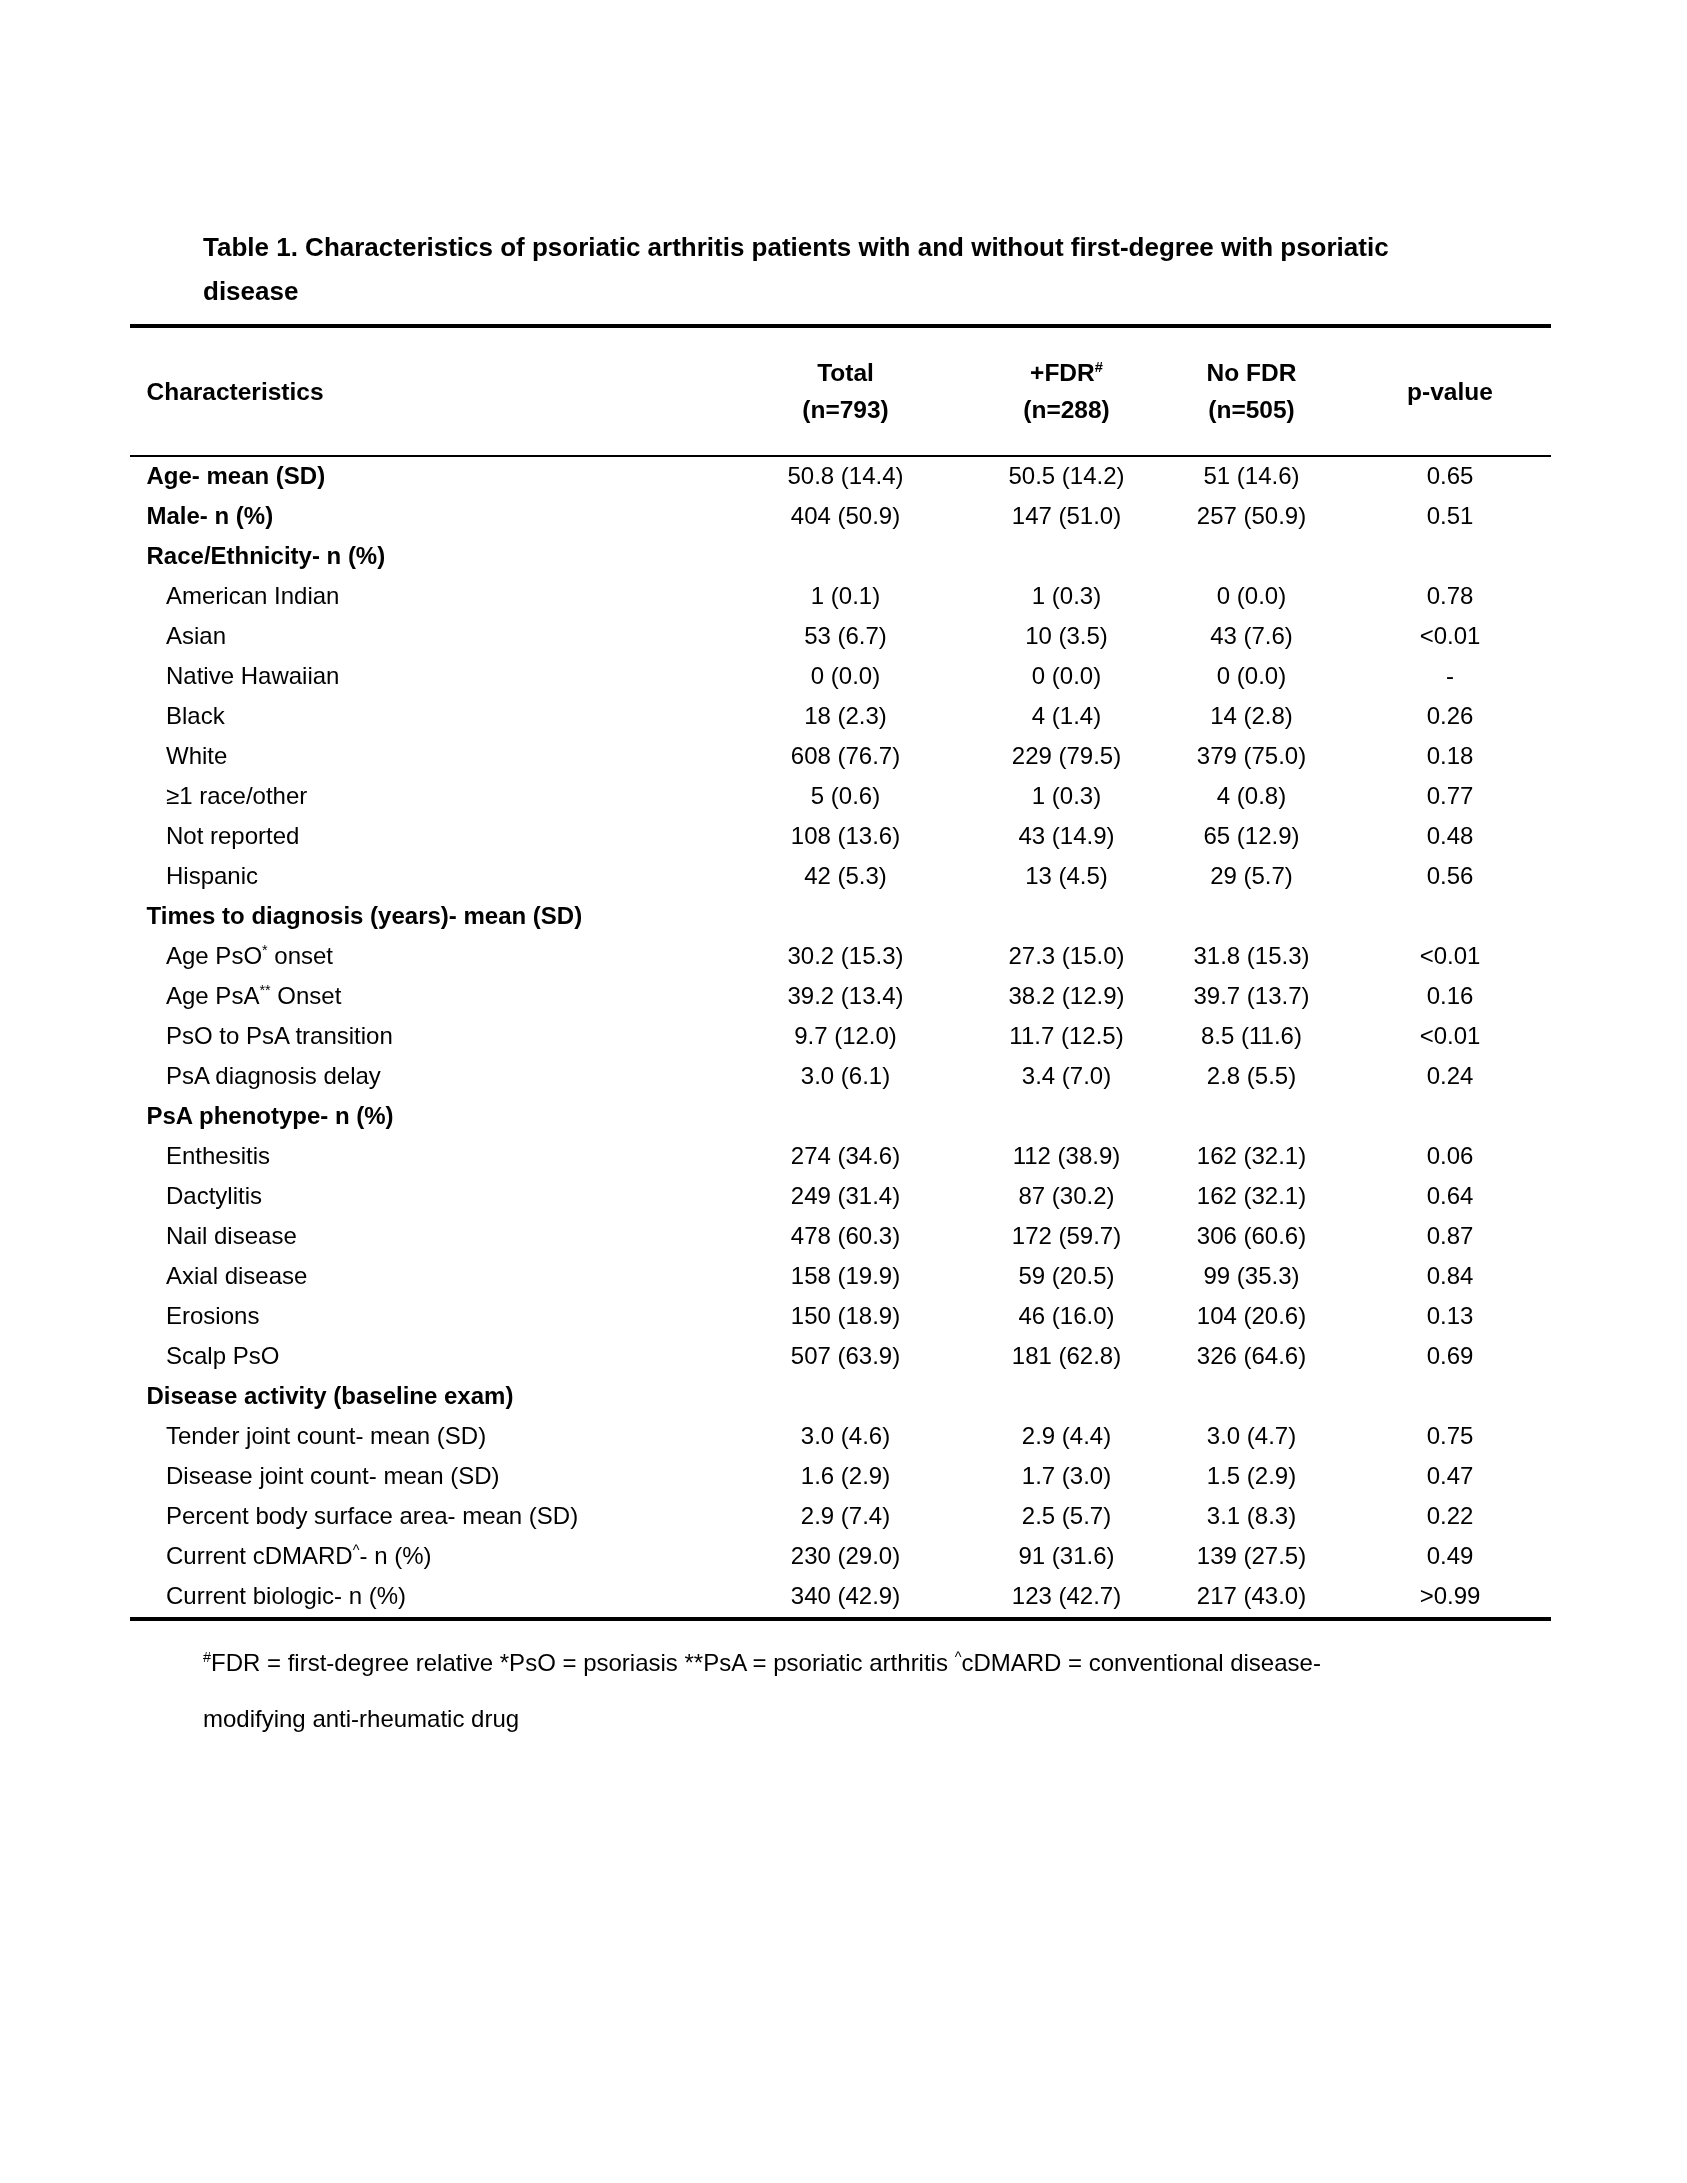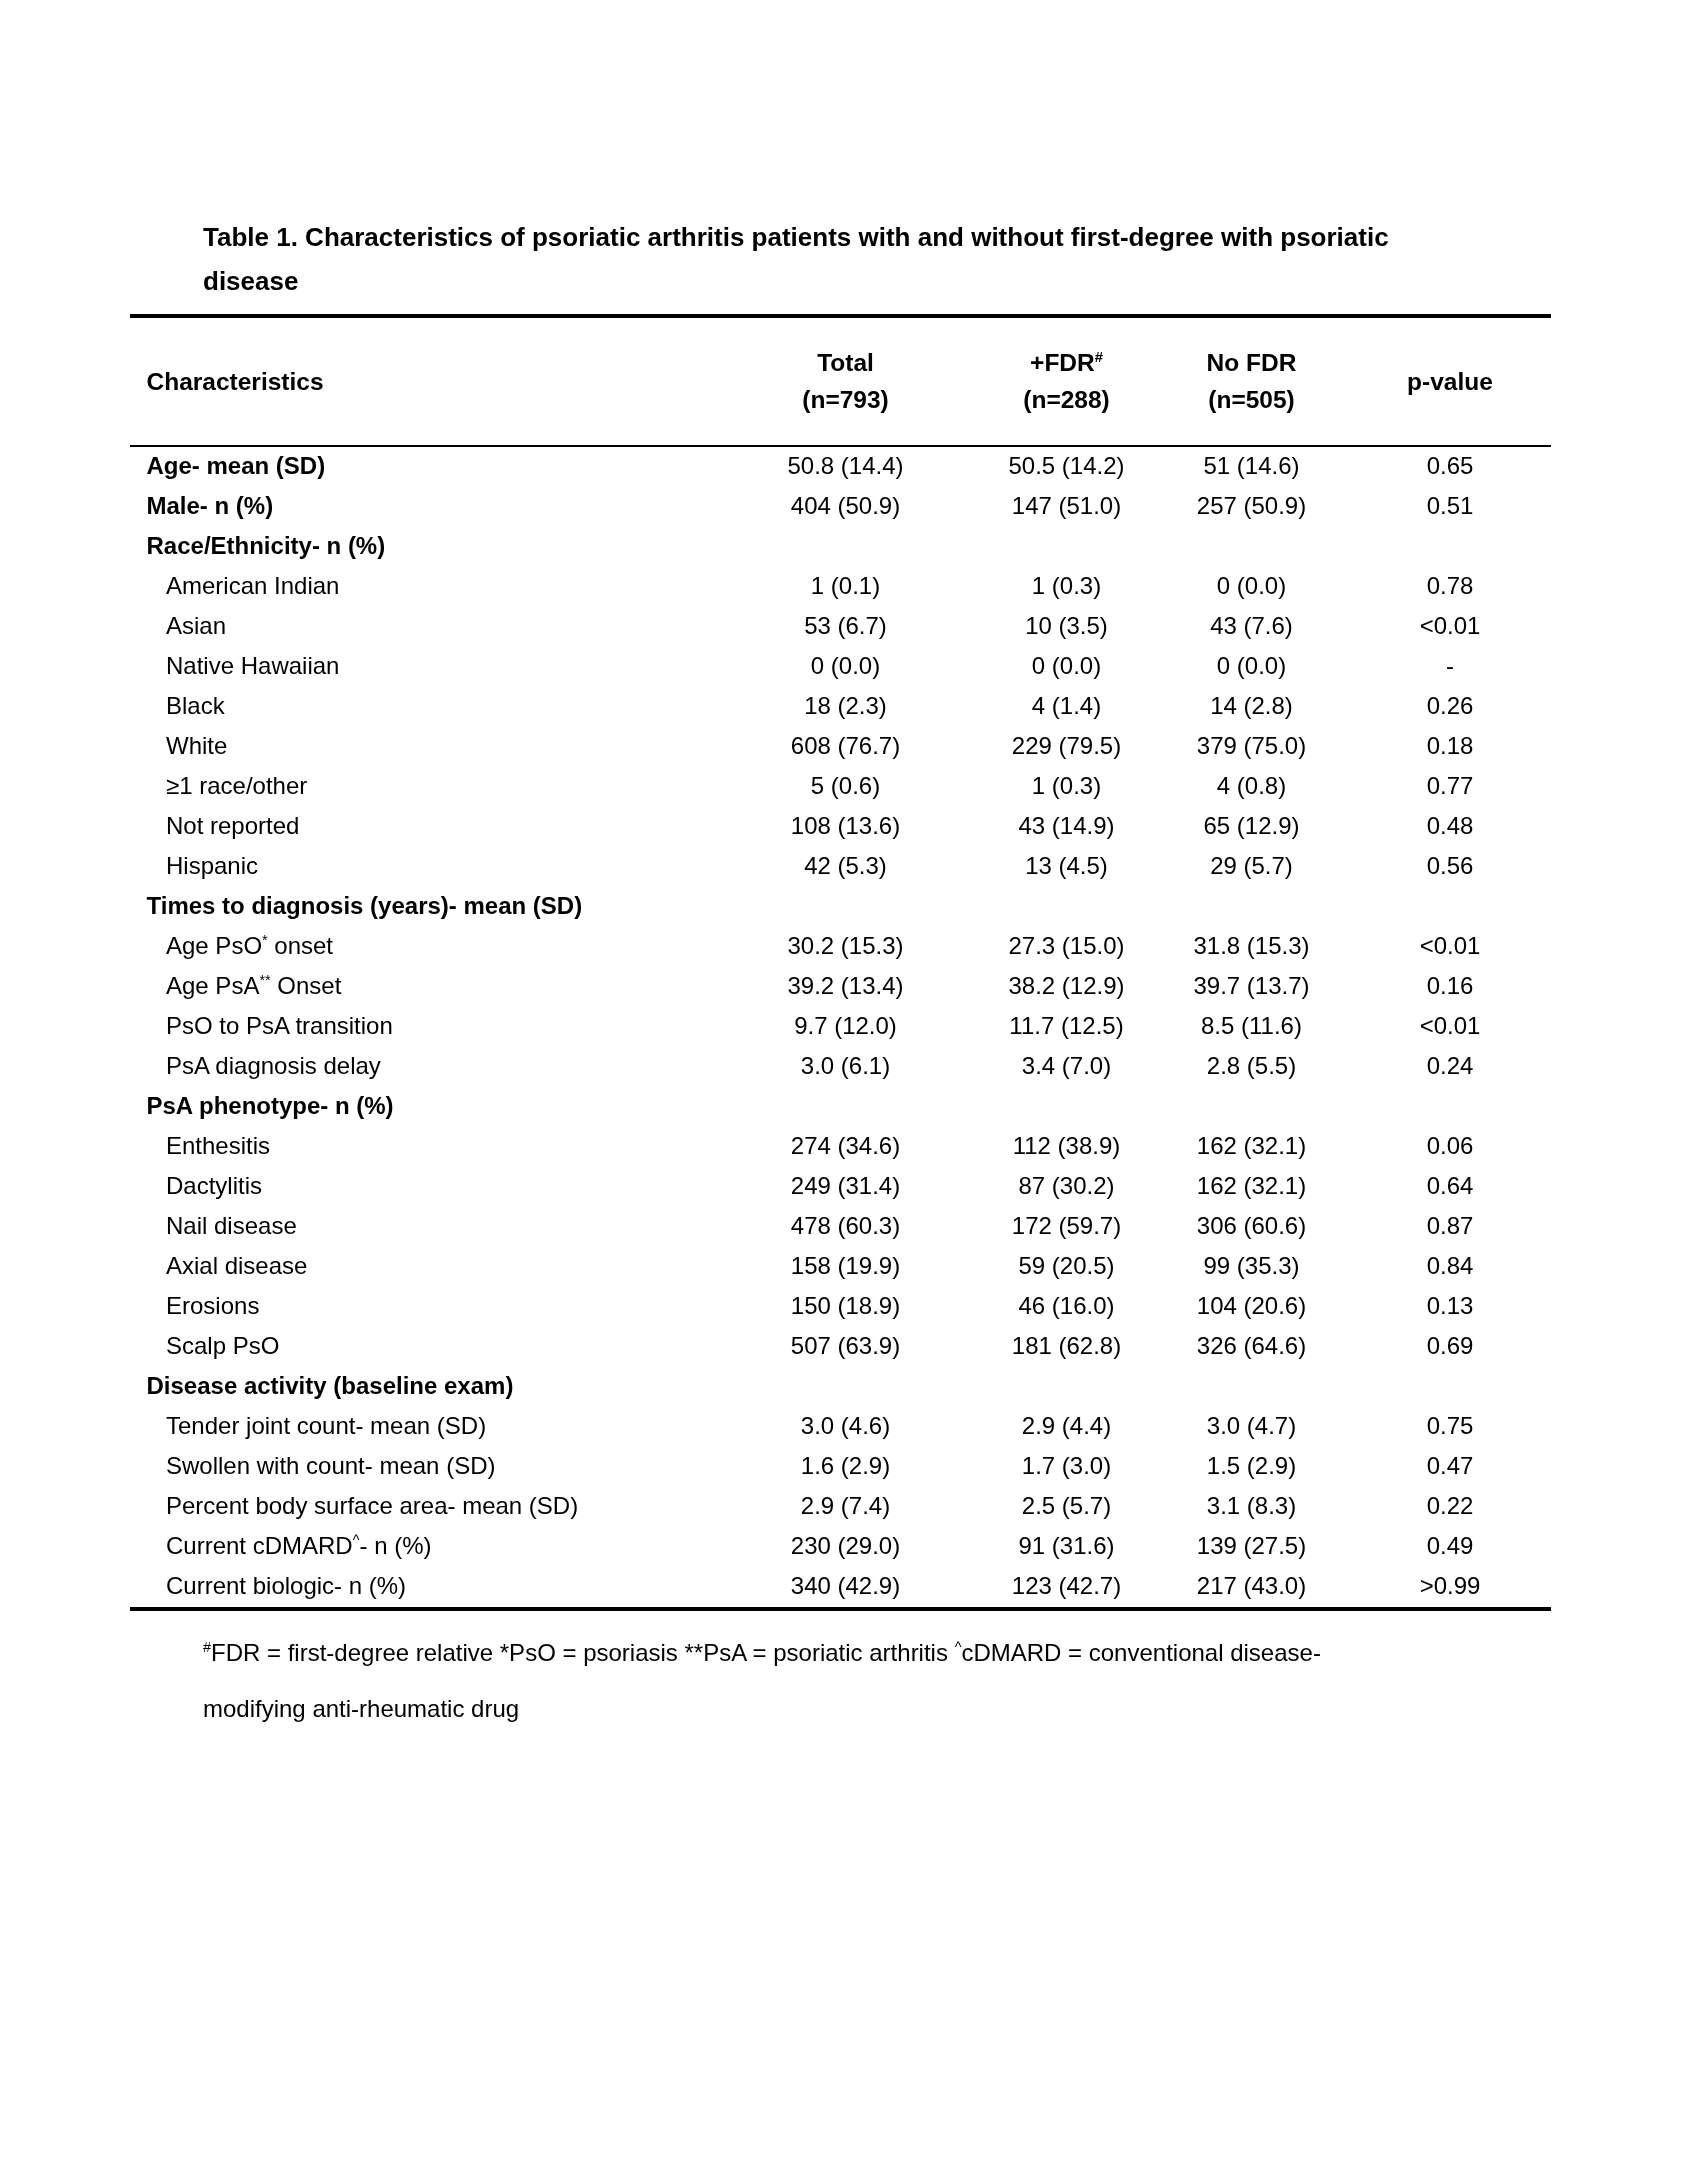--- a/index.html
+++ b/index.html
@@ -12,21 +12,21 @@
     width: 1687px;
     height: 2183px;
     background: #ffffff;
     color: #000000;
     font-family: "Liberation Sans", sans-serif;
     overflow: hidden;
   }
   .content {
     position: absolute;
     left: 130px;
-    top: 215px;
+    top: 225px;
     width: 1421px;
   }
   .title {
     padding-left: 73px;
     font-weight: bold;
     font-size: 26px;
     line-height: 44px;
   }
   .title div { white-space: nowrap; }
 
@@ -287,21 +287,21 @@
             <td class="c-val"></td>
           </tr>
           <tr>
             <td class="c-label indent"><span>Tender joint count- mean (SD)</span></td>
             <td class="c-val">3.0 (4.6)</td>
             <td class="c-val">2.9 (4.4)</td>
             <td class="c-val">3.0 (4.7)</td>
             <td class="c-val">0.75</td>
           </tr>
           <tr>
-            <td class="c-label indent"><span>Swollen with count- mean (SD)</span></td>
+            <td class="c-label indent"><span>Disease joint count- mean (SD)</span></td>
             <td class="c-val">1.6 (2.9)</td>
             <td class="c-val">1.7 (3.0)</td>
             <td class="c-val">1.5 (2.9)</td>
             <td class="c-val">0.47</td>
           </tr>
           <tr>
             <td class="c-label indent"><span>Percent body surface area- mean (SD)</span></td>
             <td class="c-val">2.9 (7.4)</td>
             <td class="c-val">2.5 (5.7)</td>
             <td class="c-val">3.1 (8.3)</td>

